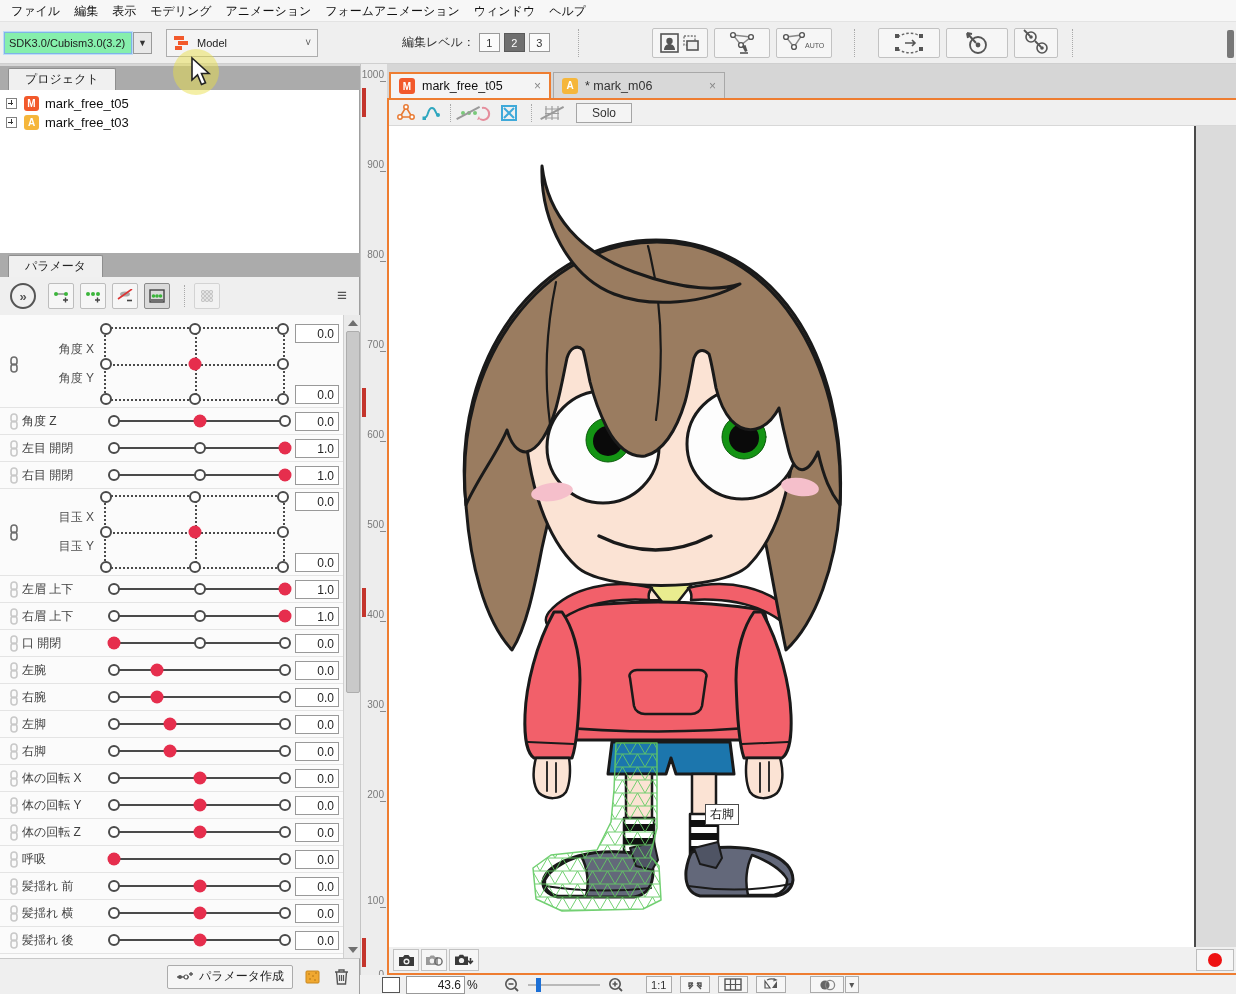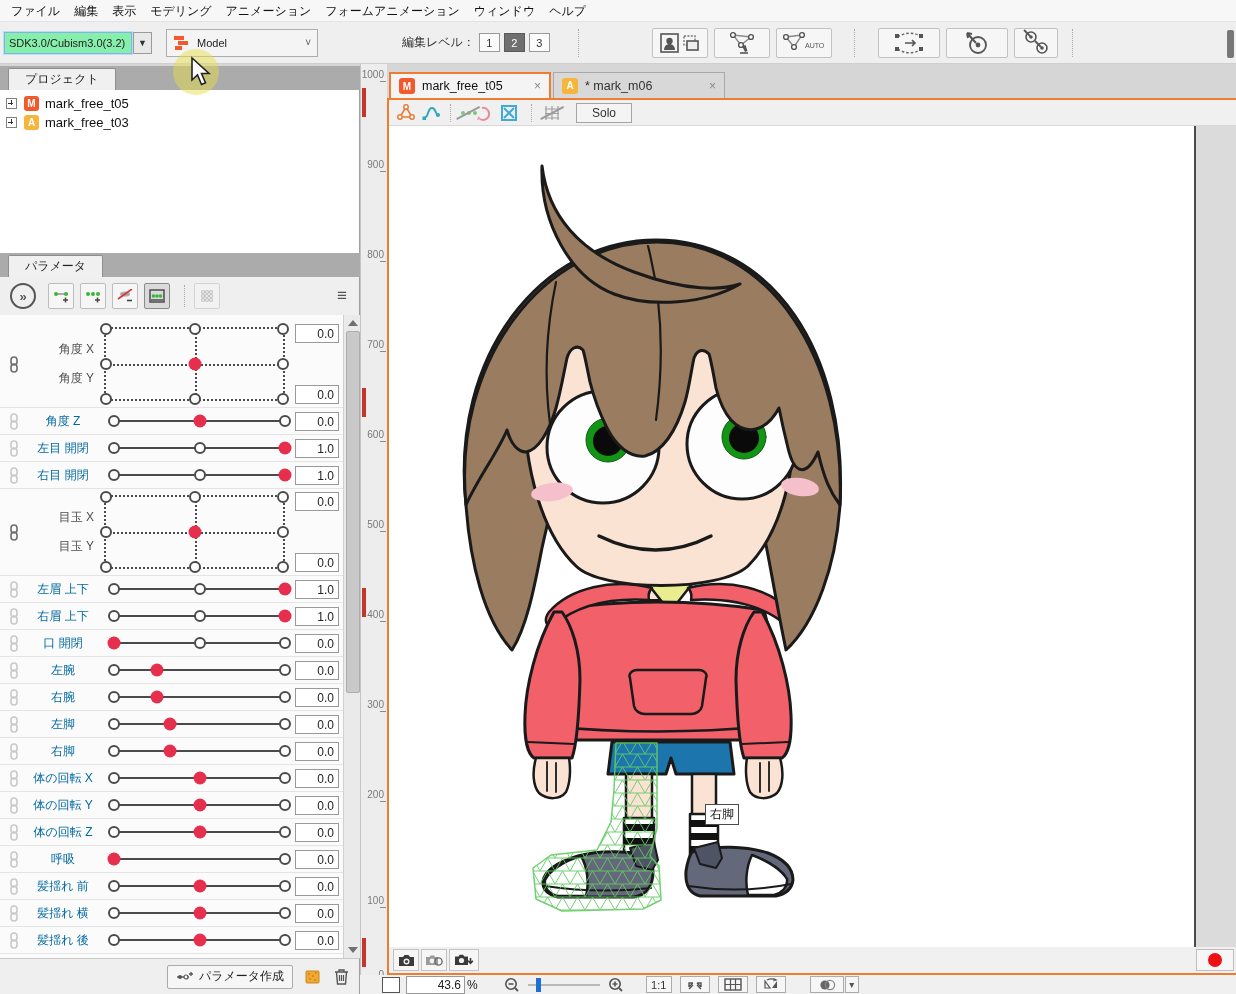--- a/index.html
+++ b/index.html
@@ -45,21 +45,21 @@
   #param-toolbar{left:0;top:277px;width:360px;height:38px;background:#EFEFEF;border-right:1px solid #9F9F9F;box-sizing:border-box;display:flex;align-items:center;padding-left:10px}
   .pt-btn{width:24px;height:24px;border:1px solid #BDBDBD;background:#F6F6F6;border-radius:2px;margin-right:6px;display:flex;align-items:center;justify-content:center}
   .pt-btn.pressed{background:#DADADA;border-color:#8A8A8A}
   .pt-btn.dis{opacity:.55}
   .pt-round{width:22px;height:22px;border:2px solid #555;border-radius:50%;display:flex;align-items:center;justify-content:center;margin-right:12px;font-weight:bold;color:#555;font-size:13px}
   #param-menu{margin-left:auto;margin-right:12px;font-size:17px;color:#555;letter-spacing:0}
   #param-list{left:0;top:315px;width:343px;height:643px;background:#FBFBFB;overflow:hidden;box-sizing:border-box;padding-top:6px}
   .prow{display:flex;align-items:center;height:27px;border-bottom:1px solid #E4E4E4;padding:0 4px 0 6px;box-sizing:border-box}
   .prow.pad{height:87px}
   .chain{width:16px;display:flex;justify-content:center}
-  .plabel{width:82px;text-align:center;padding-right:10px;font-size:12px;color:#0369a1;white-space:nowrap}
+  .plabel{width:82px;text-align:left;padding-right:10px;font-size:12px;color:#404040;white-space:nowrap}
   .plabels{width:82px;height:58px;display:flex;flex-direction:column;justify-content:space-around;text-align:right;padding-right:10px;font-size:12px;color:#4E4E4E;box-sizing:border-box}
   .ptrack{flex:1;position:relative;height:100%;margin-right:10px}
   .pline{position:absolute;left:2px;right:2px;top:50%;height:2px;margin-top:-1px;background:#4A4A4A}
   .pkey{position:absolute;top:50%;width:8px;height:8px;border:2px solid #4A4A4A;border-radius:50%;background:#FFF;transform:translate(-50%,-50%)}
   .pdot{position:absolute;top:50%;width:13px;height:13px;border-radius:50%;background:var(--dot_red);transform:translate(-50%,-50%)}
   .pval{width:44px;height:19px;border:1px solid #999;background:#FFF;font-size:12px;text-align:right;line-height:19px;padding-right:4px;box-sizing:border-box}
   .ppad{flex:1;position:relative;height:70px;margin-right:10px;border:2px dotted #4A4A4A}
   .ppad .mid-h{position:absolute;left:0;right:0;top:50%;border-top:2px dotted #4A4A4A}
   .ppad .mid-v{position:absolute;top:0;bottom:0;left:50%;border-left:2px dotted #4A4A4A}
   .ppad .pkey,.ppad .pdot{z-index:2}

